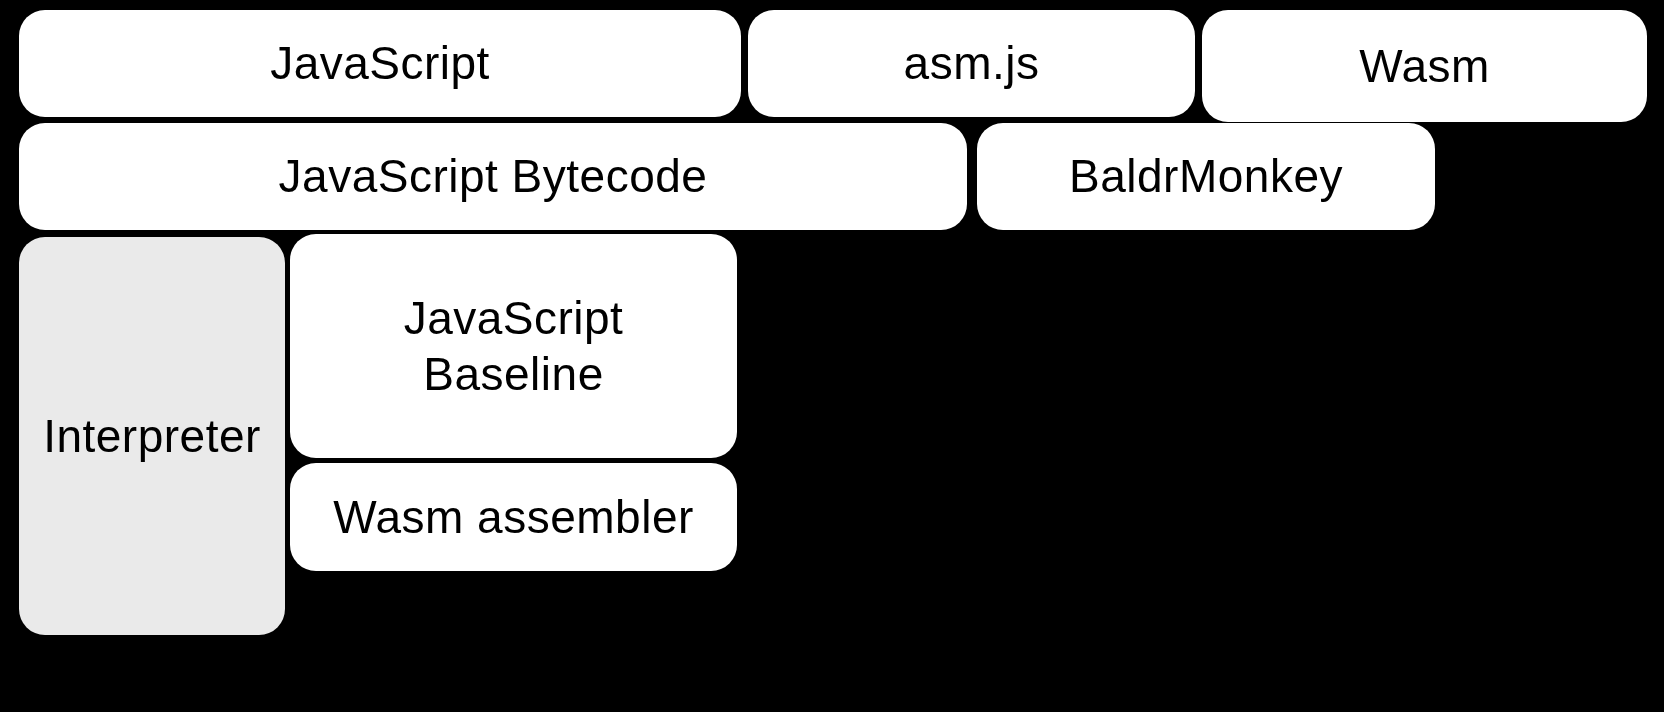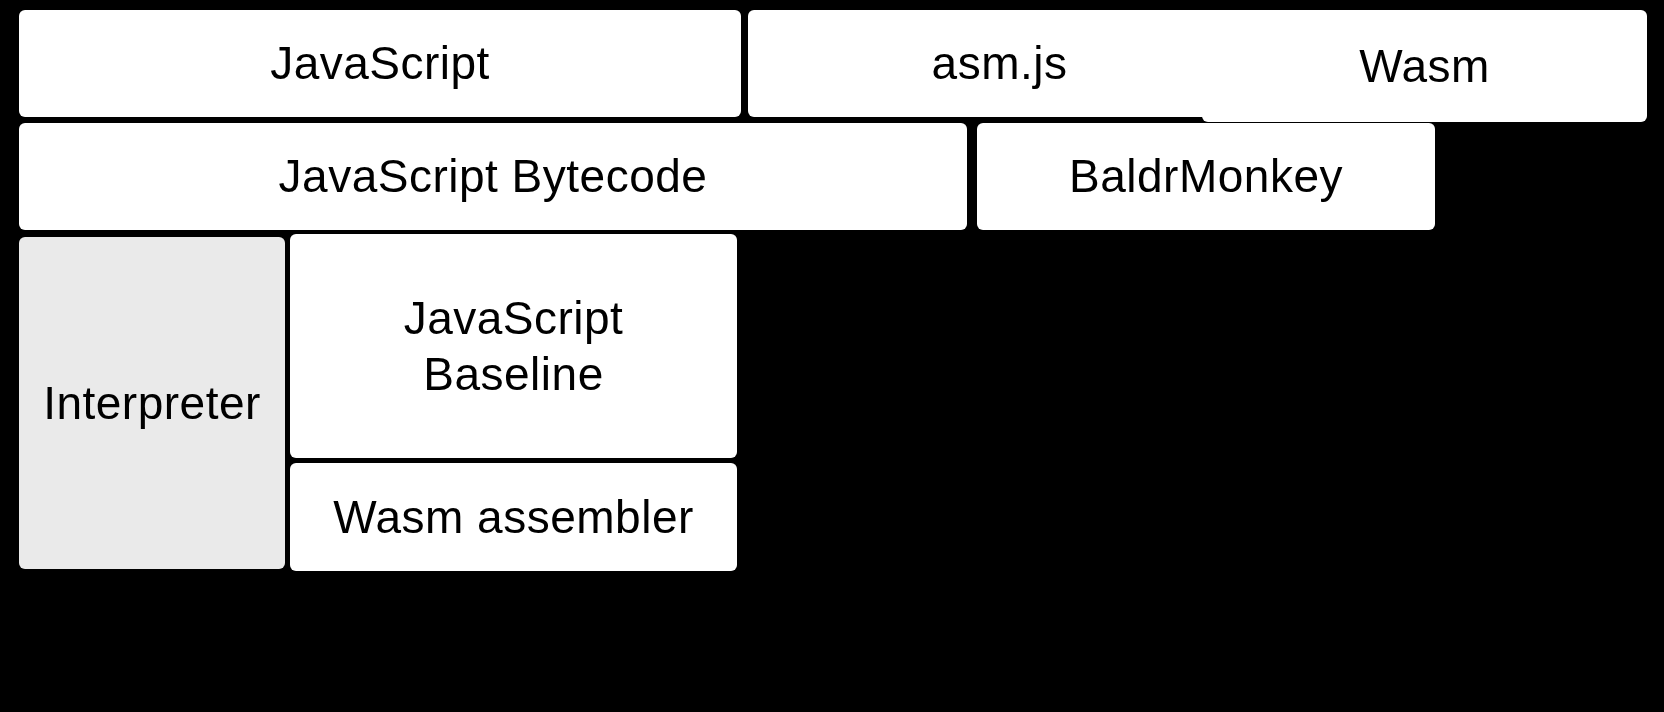--- a/index.html
+++ b/index.html
@@ -15,36 +15,36 @@
     overflow: hidden;
     font-family: "Liberation Sans", sans-serif;
   }
   .box {
     position: absolute;
     display: flex;
     align-items: center;
     justify-content: center;
     background: #fff;
     color: #000;
-    border-radius: 6px;
+    border-radius: 26px;
     font-size: 46px;
     line-height: 1.22;
     text-align: center;
     white-space: pre-line;
     letter-spacing: 0.5px;
   }
   
   .b-javascript   { left: 19px;   top: 10px;  width: 722px;  height: 107px; }
-  .b-asmjs        { left: 748px;  top: 10px;  width: 447px;  height: 107px; padding-left: 28px; }
+  .b-asmjs        { left: 748px;  top: 10px;  width: 447px;  height: 107px; }
   .b-wasm         { left: 1202px; top: 10px;  width: 445px;  height: 112px; }
   
   .b-bytecode     { left: 19px;   top: 123px; width: 948px;  height: 107px; text-align: right; }
   .b-baldrmonkey  { left: 977px;  top: 123px; width: 458px;  height: 107px; }
   
-  .b-interpreter  { left: 19px;   top: 237px; width: 266px;  height: 332px; text-align: center; }
+  .b-interpreter  { left: 19px;   top: 237px; width: 266px;  height: 398px; text-align: center; }
   .b-baseline     { left: 290px;  top: 234px; width: 447px;  height: 224px; }
   .b-ionmir       { left: 746px;  top: 235px; width: 429px;  height: 108px; }
   .b-cretonne     { left: 746px;  top: 348px; width: 901px;  height: 221px; }
   .b-macroasm     { left: 290px;  top: 463px; width: 447px;  height: 108px; }
   
   .b-native       { left: 291px;  top: 577px; width: 1356px; height: 108px; }
 </style>
 </head>
 <body>
 

